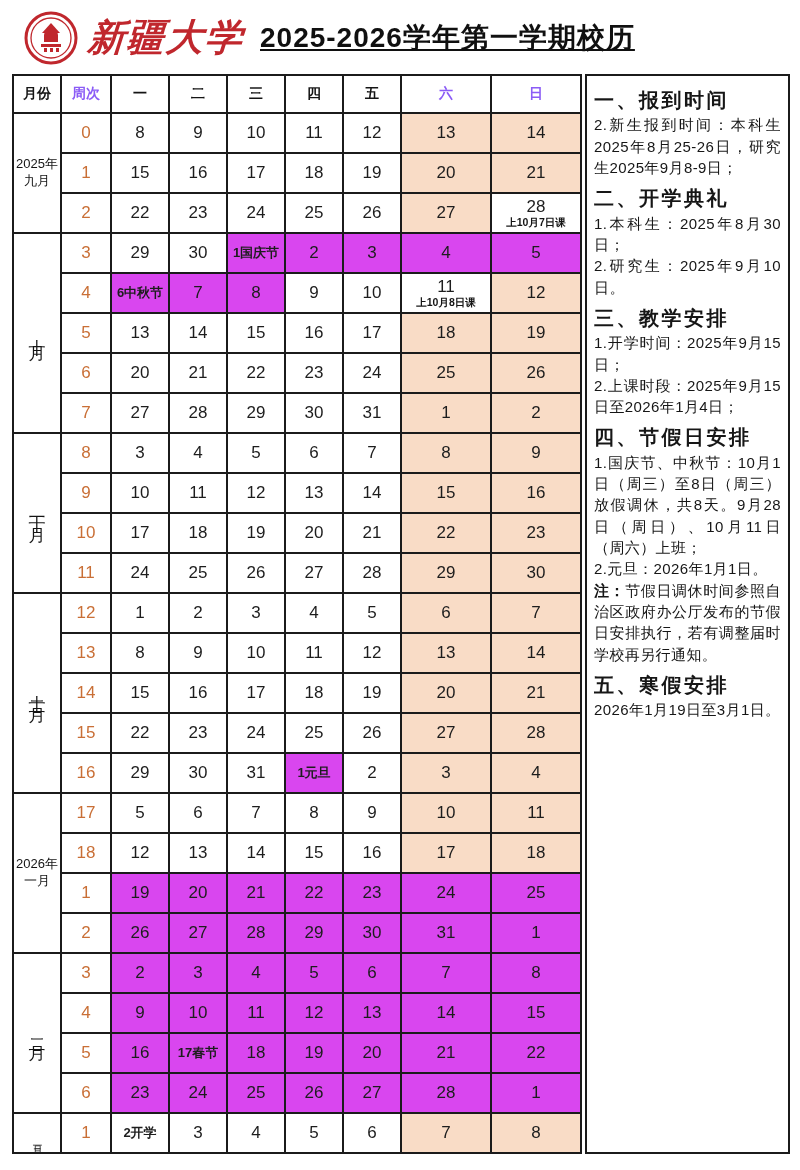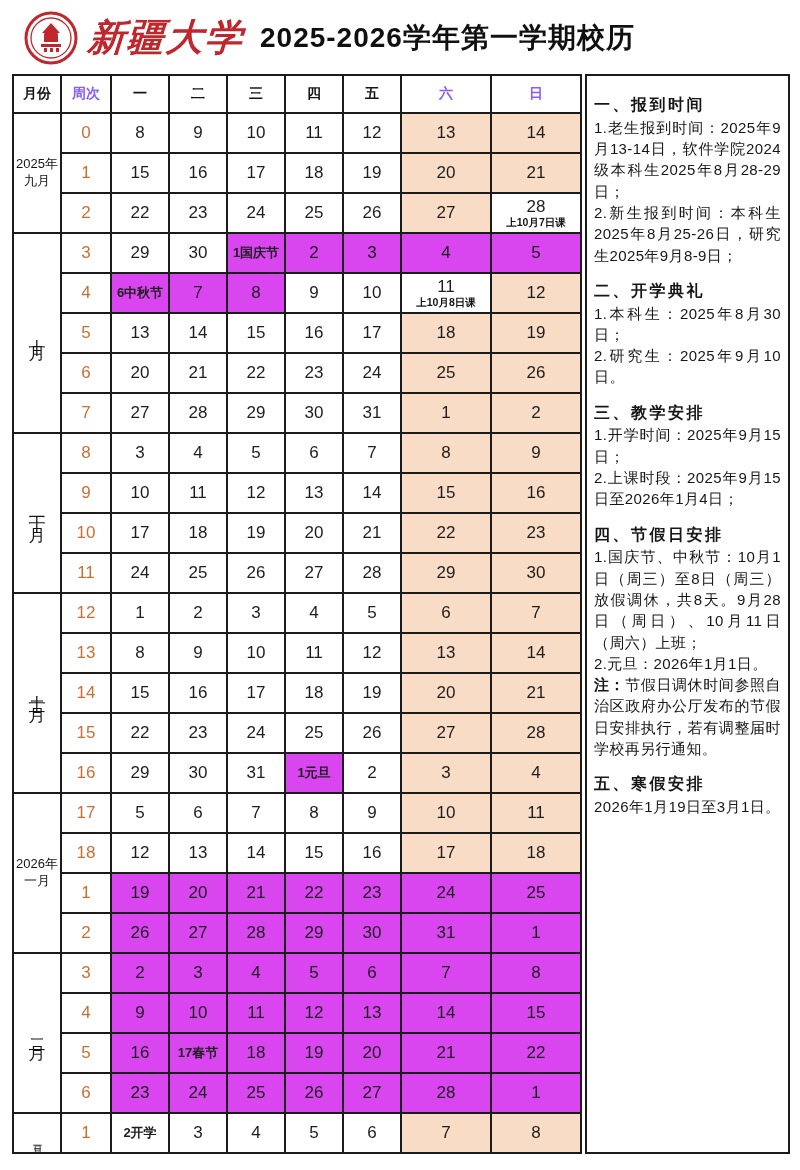--- a/index.html
+++ b/index.html
@@ -9,21 +9,21 @@
     -webkit-font-smoothing:antialiased;
   }
   
   .page-header{display:flex;align-items:center;gap:10px;padding:8px 0 2px 24px;height:60px;}
   .seal{flex:0 0 auto;}
   .brand-name{
     color:#c0272d;font-size:37px;font-weight:bold;font-style:italic;
     font-family:"DejaVu Serif","Liberation Serif",serif;
     letter-spacing:2px;transform:skewX(-4deg);white-space:nowrap;
   }
-  .page-title{font-size:28px;font-weight:bold;color:#101010;letter-spacing:1px;white-space:nowrap;padding-left:6px;}
+  .page-title{font-size:28px;font-weight:bold;color:#101010;letter-spacing:1px;white-space:nowrap;padding-left:6px;text-decoration:underline;}
   
   .main{display:flex;align-items:stretch;margin:4px 10px 0 12px;}
   
   table.cal{border-collapse:collapse;table-layout:fixed;flex:0 0 auto;}
   .cal th,.cal td{border:2px solid #1b1b1b;text-align:center;vertical-align:middle;padding:0;overflow:hidden;}
   .cal th{height:36px;font-size:14px;font-weight:bold;color:#141414;background:#fff;}
   .cal th.accent{color:#8b5cf6;}
   .cal td{height:38px;font-size:17px;color:#1d1d1d;background:#fff;}
   td.week{color:#c96f36;font-size:17px;}
   td.bg-p{background:#f9dcc6;}
@@ -32,21 +32,21 @@
   td.day .sub{font-size:10.5px;font-weight:bold;line-height:1.15;color:#141414;}
   td.day .num{line-height:1.1;}
   td.month{background:#fff;color:#141414;}
   .month-h{font-size:13px;line-height:1.3;font-weight:normal;}
   .month-v{writing-mode:vertical-rl;text-orientation:upright;display:inline-block;
            font-size:17px;letter-spacing:6px;line-height:1;}
   .month-v.small{font-size:11px;letter-spacing:1px;}
   
   .notes{flex:1 1 auto;border:2.5px solid #1b1b1b;margin-left:3px;padding:4px 7px 6px 7px;
          font-size:15px;line-height:1.42;color:#161616;box-sizing:border-box;}
-  .notes .nh{font-weight:bold;font-size:16px;letter-spacing:2.5px;margin-top:14px;}
+  .notes .nh{font-weight:bold;font-size:20px;letter-spacing:2.5px;margin-top:6px;}
   .notes .nt{text-align:justify;letter-spacing:0.4px;}
   .notes .np{font-weight:bold;}
 </style>
 </head>
 <body>
 
 <div class="page-header">
   <svg class="seal" width="54" height="54" viewBox="0 0 54 54">
     <circle cx="27" cy="27" r="25" fill="none" stroke="#c0272d" stroke-width="3"></circle>
     <circle cx="27" cy="27" r="20" fill="none" stroke="#c0272d" stroke-width="1.3"></circle>
@@ -725,21 +725,20 @@
           </td>
           <td class="day bg-p">
             <div class="num">8</div>
           </td>
         </tr>
       </tbody>
   </table>
 
   <div class="notes" id="notes-panel">
       <div class="nh">一、报到时间</div>
-      <div class="nt">1.老生报到时间：2025年9月13-14日，软件学院2024级本科生2025年8月28-29日；</div>
       <div class="nt">2.新生报到时间：本科生2025年8月25-26日，研究生2025年9月8-9日；</div>
       <div class="nh">二、开学典礼</div>
       <div class="nt">1.本科生：2025年8月30日；</div>
       <div class="nt">2.研究生：2025年9月10日。</div>
       <div class="nh">三、教学安排</div>
       <div class="nt">1.开学时间：2025年9月15日；</div>
       <div class="nt">2.上课时段：2025年9月15日至2026年1月4日；</div>
       <div class="nh">四、节假日安排</div>
       <div class="nt">1.国庆节、中秋节：10月1日（周三）至8日（周三）放假调休，共8天。9月28日（周日）、10月11日（周六）上班；</div>
       <div class="nt">2.元旦：2026年1月1日。</div>

